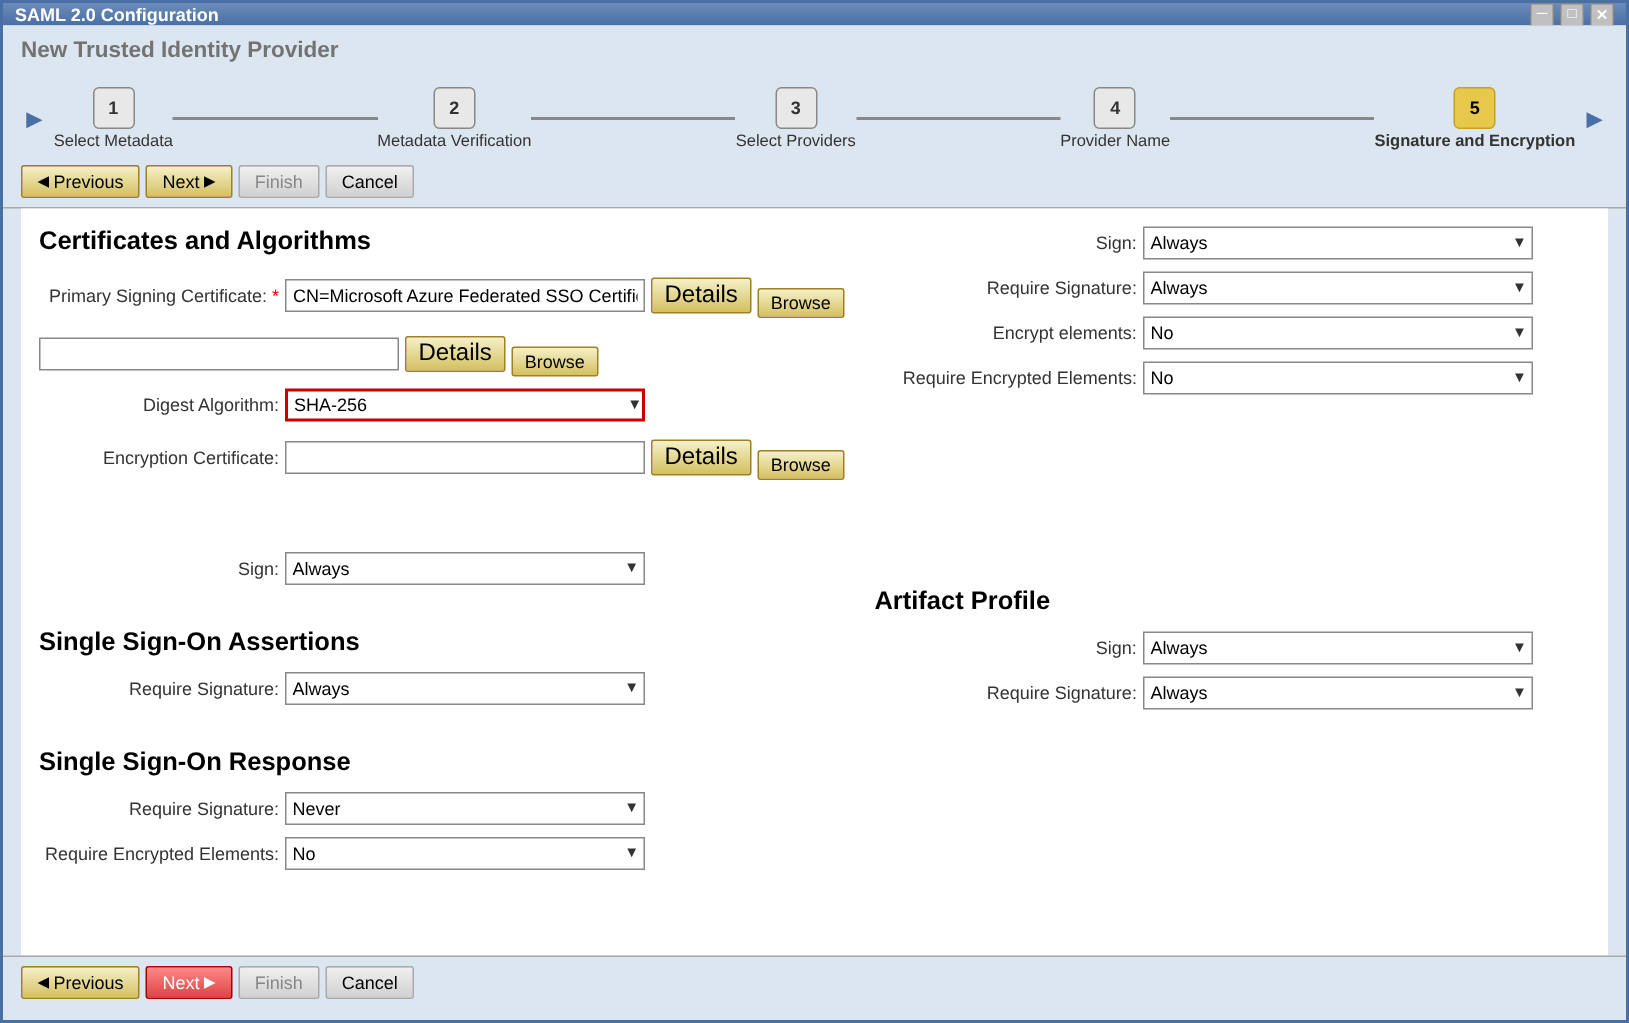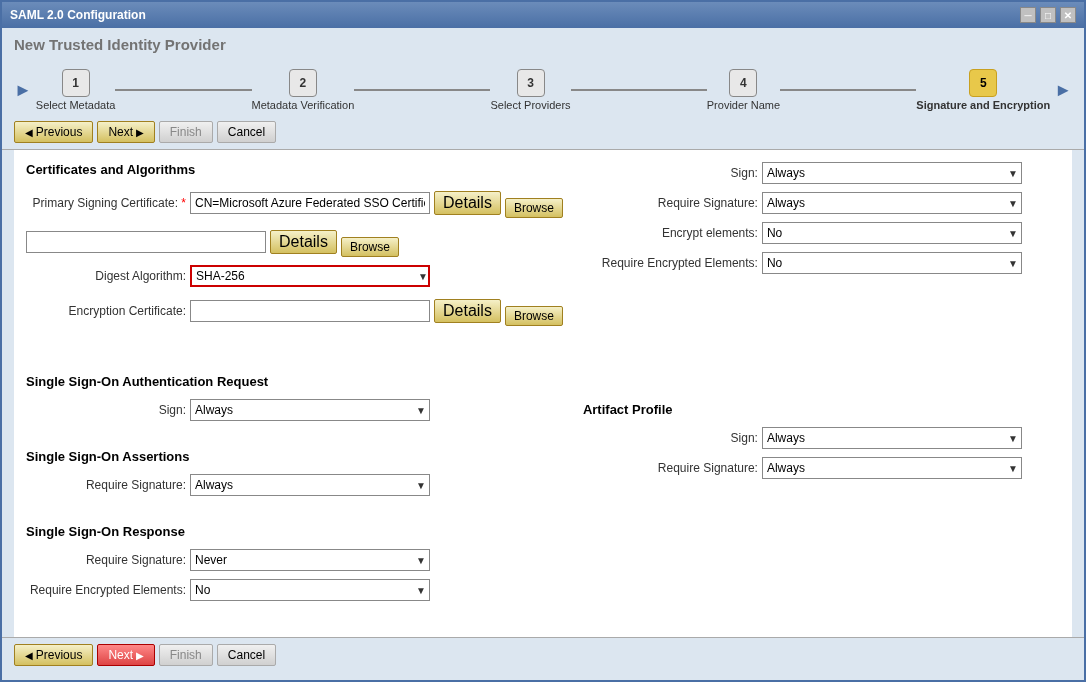--- a/index.html
+++ b/index.html
@@ -17,21 +17,21 @@
 
     .title-bar {
       background: linear-gradient(to bottom, #6b8cba, #4a6fa5);
       color: white;
       padding: 4px 8px;
       font-size: 13px;
       font-weight: bold;
       display: flex;
       align-items: center;
       justify-content: space-between;
-      height: 26px;
+      height: 15px;
       gap: 48px;
     }
 
     .title-bar-controls {
       display: flex;
       gap: 4px;
     }
 
     .title-bar-btn {
       width: 16px; height: 16px;
@@ -176,21 +176,21 @@
     .left-panel {
       flex: 1;
     }
 
     .right-panel {
       flex: 1;
     }
 
     .section-title {
       font-weight: bold;
-      font-size: 13px;
+      font-size: 17px;
       margin-bottom: 10px;
       color: #000;
     }
 
     .form-row {
       display: flex;
       align-items: center;
       margin-bottom: 8px;
       gap: 4px;
     }
@@ -433,21 +433,20 @@
         <div class="form-row">
           <span class="form-label">Encryption Certificate:</span>
           <input class="form-input form-input-cert" type="text" value="" style="">
           <button class="btn btn-detail">Details</button>
           <button class="btn btn-browse">Browse</button>
         </div>
 
         <div class="spacer"></div>
         <div class="spacer"></div>
 
-        <div class="section-title">Single Sign-On Authentication Request</div>
 
         <div class="form-row">
           <span class="form-label">Sign:</span>
           <div class="select-wrapper">
             <select class="form-select">
               <option>Always</option>
               <option>Never</option>
               <option>As Needed</option>
             </select>
             <span class="select-arrow">▼</span>

